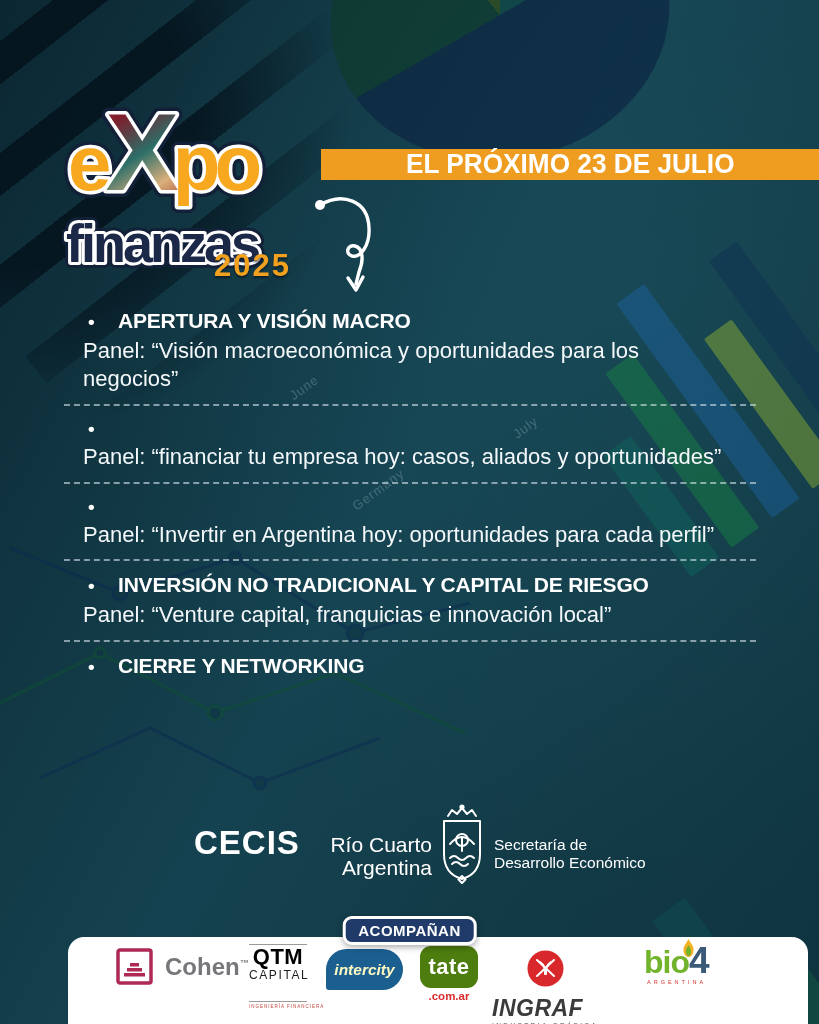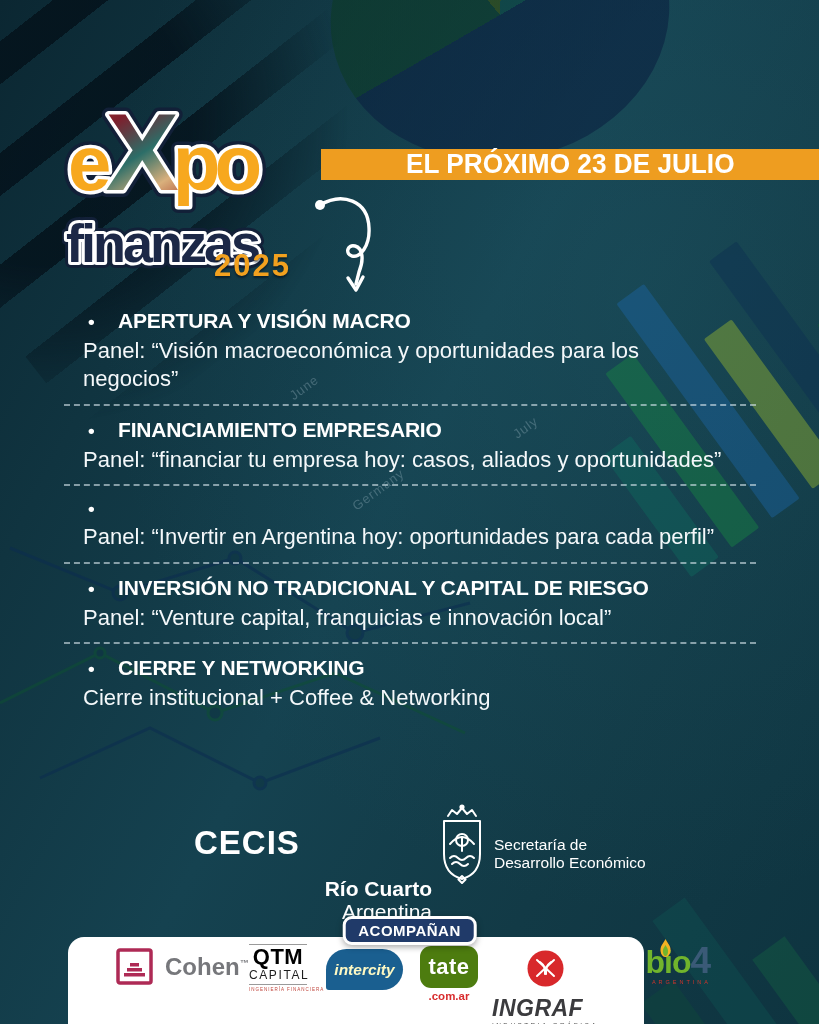--- a/index.html
+++ b/index.html
@@ -44,49 +44,49 @@
   .item:last-child{border-bottom:none;}
   .head{display:flex;align-items:baseline;padding-left:24px;font-weight:700;
     font-size:21px;letter-spacing:-0.2px;line-height:1.32;}
   .bullet{width:30px;font-size:19px;}
   .body{padding-left:19px;font-size:22px;font-weight:400;line-height:1.3;
     max-width:650px;color:#f4f8fa;margin-top:2px;}
 
   
   .cecis{left:194px;top:824px;font-size:33px;font-weight:800;letter-spacing:1px;color:#fff;}
   .gov{left:318px;top:834px;width:114px;text-align:right;line-height:1.08;font-size:21px;}
-  .gov .l1{font-weight:700;margin-top:44px;}
+  .gov .l1{font-weight:400;}
   .shield{left:438px;top:804px;}
   .sec{left:494px;top:836px;font-size:15.5px;line-height:1.18;color:#fff;}
 
   
   .badge{left:50%;transform:translateX(-50%);top:916px;background:#203A69;border:3px solid #fff;
     border-radius:9px;padding:3px 13px;font-size:15px;font-weight:800;letter-spacing:.5px;z-index:5;
     box-shadow:0 2px 6px rgba(0,0,0,.35);}
-  .strip{left:68px;top:937px;width:576px;height:87px;background:#fff;border-radius:16px 16px 0 0;z-index:4;}
+  .strip{left:68px;top:937px;width:740px;height:87px;background:#fff;border-radius:16px 16px 0 0;z-index:4;}
   .sp{position:absolute;}
   .cohen{left:48px;top:11px;display:flex;align-items:center;gap:12px;}
   .cohen-name{font-size:24px;font-weight:700;color:#76777B;}
   .cohen-tm{font-size:9px;vertical-align:super;color:#76777B;}
   .qtm{left:181px;top:7px;width:58px;text-align:center;border-top:1.5px solid #9a9a9a;padding-top:2px;}
   .qtm-1{font-size:22px;font-weight:800;color:#000000;line-height:.95;letter-spacing:.5px;}
-  .qtm-2{font-size:12px;letter-spacing:1.6px;color:#1d1d1d;border-bottom:1.5px solid #9a9a9a;padding-bottom:2px;}
+  .qtm-2{font-size:12px;letter-spacing:1.6px;color:#1d1d1d;border-bottom:1.5px solid #9a9a9a;padding-bottom:19px;}
   .qtm-3{font-size:4.5px;letter-spacing:1px;color:#c0453c;margin-top:2px;white-space:nowrap;}
   .intercity{left:258px;top:12px;width:77px;height:41px;background:#1A5F90;
     border-radius:21px 21px 21px 3px;display:flex;align-items:center;justify-content:center;}
   .intercity span{font-style:italic;font-weight:800;font-size:15.5px;color:#fef9c3;}
   .tate{left:352px;top:9px;width:58px;text-align:center;}
   .tate-box{width:58px;height:42px;background:#4d7c0f;border-radius:11px;
     display:flex;align-items:center;justify-content:center;}
   .tate-box span{font-size:22px;font-weight:800;color:#fff;letter-spacing:.5px;}
   .tate-dom{font-size:11.5px;font-weight:800;color:#D82C2E;margin-top:2px;}
   .ingraf{left:424px;top:13px;display:flex;align-items:center;gap:10px;flex-direction:column;}
   .ingraf-txt .n{font-size:23px;font-weight:900;font-style:italic;color:#3B3B3E;letter-spacing:.5px;line-height:1;}
   .ingraf-txt .t{font-size:6.5px;letter-spacing:2.4px;color:#555;margin-top:2px;}
-  .bio4{left:553px;top:5px;position:absolute;width:90px;text-align:right;}
+  .bio4{left:576px;top:5px;position:absolute;width:90px;}
   .bio4-word{line-height:1;white-space:nowrap;}
   .bio4-word .g{font-size:32px;font-weight:800;color:#71B42C;letter-spacing:-1px;}
   .bio4-word .b{font-size:37px;font-weight:900;color:#3A5A77;}
   .bio4-tag{font-size:5.5px;letter-spacing:3px;color:#D0342C;margin-top:0;padding-left:3px;}
   .flame{position:absolute;left:37px;top:-3px;}
 </style>
 </head>
 <body>
 
 <div class="poster">
@@ -159,21 +159,20 @@
     <div class="item">
       <div class="head">
           <span class="bullet">•</span>
           <span>APERTURA Y VISIÓN MACRO</span>
         </div>
       <div class="body">Panel: “Visión macroeconómica y oportunidades para los negocios”</div>
     </div>
     <div class="item">
       <div class="head">
           <span class="bullet">•</span>
-          <span>FINANCIAMIENTO EMPRESARIO</span>
         </div>
       <div class="body">Panel: “financiar tu empresa hoy: casos, aliados y oportunidades”</div>
     </div>
     <div class="item">
       <div class="head">
           <span class="bullet">•</span>
         </div>
       <div class="body">Panel: “Invertir en Argentina hoy: oportunidades para cada perfil”</div>
     </div>
     <div class="item">
@@ -181,21 +180,20 @@
           <span class="bullet">•</span>
           <span>INVERSIÓN NO TRADICIONAL Y CAPITAL DE RIESGO</span>
         </div>
       <div class="body">Panel: “Venture capital, franquicias e innovación local”</div>
     </div>
     <div class="item">
       <div class="head">
           <span class="bullet">•</span>
           <span>CIERRE Y NETWORKING</span>
         </div>
-      <div class="body">Cierre institucional + Coffee &amp; Networking</div>
     </div>
   </div>
 
   <div class="abs cecis">CECIS</div>
   <div class="abs gov">
     <div class="l1">Río Cuarto</div>
     <div>Argentina</div>
   </div>
   <svg class="abs shield" width="48" height="80" viewBox="0 0 48 80">
     <g fill="none" stroke="#fff" stroke-width="2" stroke-linecap="round" stroke-linejoin="round">

